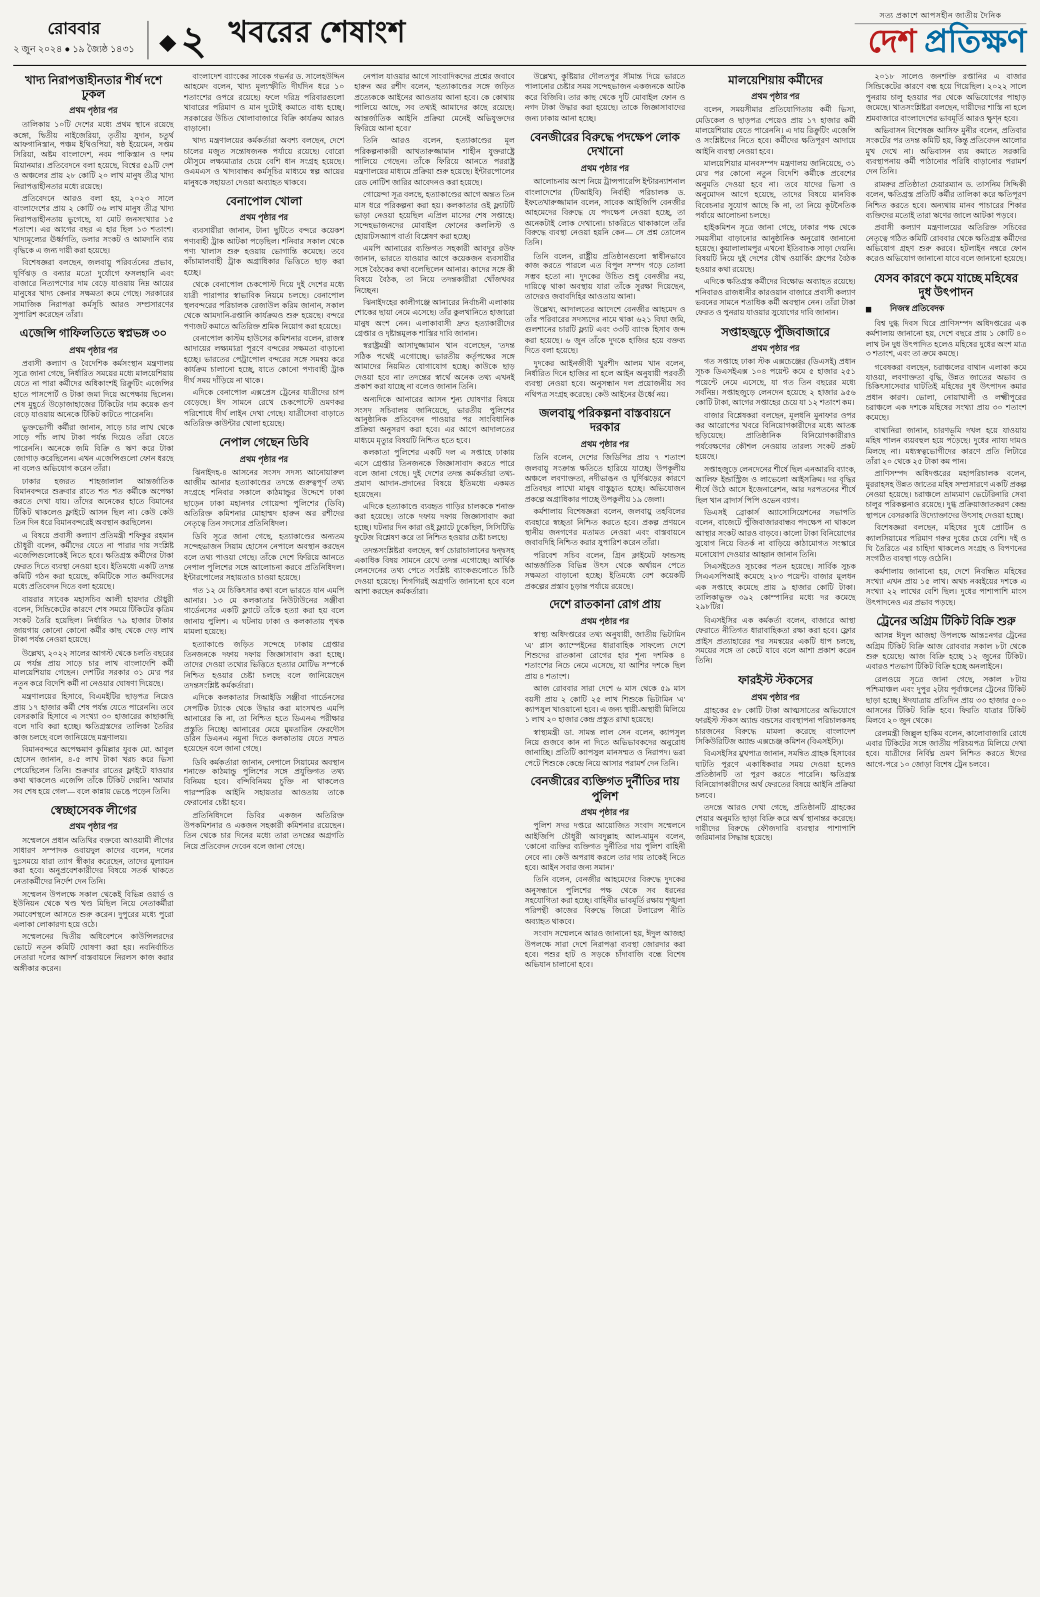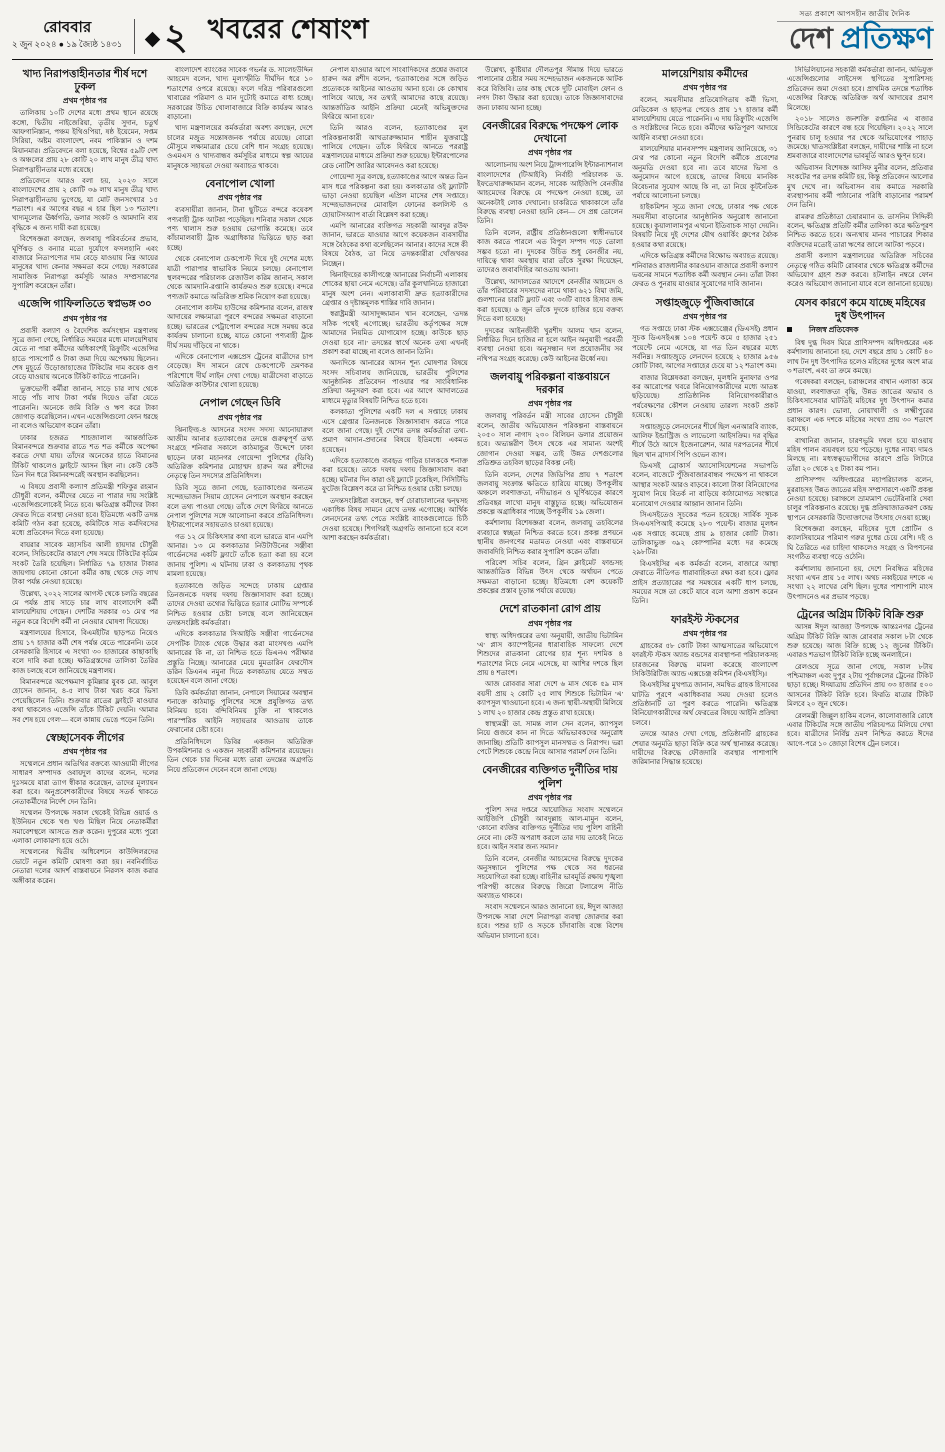--- a/index.html
+++ b/index.html
@@ -14,21 +14,21 @@
   .dateblock{text-align:center;padding-right:12px;border-right:1px solid #555;padding-bottom:2px;}
   .weekday{font-weight:bold;font-size:15px;line-height:1.1;}
   .dateline{font-size:8.5px;margin-top:3px;white-space:nowrap;}
   .pagenum-block{display:flex;align-items:flex-end;gap:6px;padding-bottom:1px;}
   .ornament{width:11px;height:11px;background:#111;transform:rotate(45deg);margin-bottom:8px;}
   .page-number{font-size:36px;font-weight:bold;line-height:.85;}
   .section-title{font-size:27px;font-weight:bold;margin:0 0 1px 8px;letter-spacing:.5px;white-space:nowrap;}
   .masthead{margin-left:auto;text-align:center;padding-bottom:1px;}
   .masthead-tagline{font-size:7px;letter-spacing:.4px;border-bottom:.5px solid #999;padding-bottom:1px;margin-bottom:2px;}
   .masthead-title{font-size:29px;font-weight:bold;line-height:1;white-space:nowrap;}
-  .masthead-title .t1{color:#404040;margin-left:12px;}
+  .masthead-title .t1{color:#b91c1c;margin-left:12px;}
   .masthead-title .t2{color:#0369a1;}
   
   .columns{display:grid;grid-template-columns:repeat(6,1fr);column-gap:9px;padding-top:6px;height:1372px;overflow:hidden;}
   .col{overflow:hidden;min-width:0;}
   article{margin:0;}
   .headline{font-size:10.5px;font-weight:bold;text-align:center;line-height:1.25;margin:6px 1px 2px;}
   article:first-child .headline{margin-top:1px;}
   .kicker{font-size:7.5px;font-weight:bold;text-align:center;margin:0 0 2px;}
   .byline{font-size:7.5px;font-weight:bold;display:flex;align-items:center;gap:17px;margin:2px 0 3px;}
   .byline-bullet{width:5px;height:5px;background:#111;display:inline-block;flex:0 0 auto;}
@@ -133,21 +133,20 @@
           <h2 class="headline">বেনজীরের বিরুদ্ধে পদক্ষেপ লোক দেখানো</h2>
           <div class="kicker">প্রথম পৃষ্ঠার পর</div>
           <p>আলোচনায় অংশ নিয়ে ট্রান্সপারেন্সি ইন্টারন্যাশনাল বাংলাদেশের (টিআইবি) নির্বাহী পরিচালক ড. ইফতেখারুজ্জামান বলেন, সাবেক আইজিপি বেনজীর আহমেদের বিরুদ্ধে যে পদক্ষেপ নেওয়া হচ্ছে, তা অনেকটাই লোক দেখানো। চাকরিতে থাকাকালে তাঁর বিরুদ্ধে ব্যবস্থা নেওয়া হয়নি কেন— সে প্রশ্ন তোলেন তিনি।</p>
           <p>তিনি বলেন, রাষ্ট্রীয় প্রতিষ্ঠানগুলো স্বাধীনভাবে কাজ করতে পারলে এত বিপুল সম্পদ গড়ে তোলা সম্ভব হতো না। দুদকের উচিত শুধু বেনজীর নয়, দায়িত্বে থাকা অবস্থায় যারা তাঁকে সুরক্ষা দিয়েছেন, তাদেরও জবাবদিহির আওতায় আনা।</p>
           <p>উল্লেখ্য, আদালতের আদেশে বেনজীর আহমেদ ও তাঁর পরিবারের সদস্যদের নামে থাকা ৬২১ বিঘা জমি, গুলশানের চারটি ফ্ল্যাট এবং ৩৩টি ব্যাংক হিসাব জব্দ করা হয়েছে। ৬ জুন তাঁকে দুদকে হাজির হয়ে বক্তব্য দিতে বলা হয়েছে।</p>
           <p>দুদকের আইনজীবী খুরশীদ আলম খান বলেন, নির্ধারিত দিনে হাজির না হলে আইন অনুযায়ী পরবর্তী ব্যবস্থা নেওয়া হবে। অনুসন্ধান দল প্রয়োজনীয় সব নথিপত্র সংগ্রহ করেছে। কেউ আইনের ঊর্ধ্বে নয়।</p>
         </article>
         <article>
           <h2 class="headline">জলবায়ু পরিকল্পনা বাস্তবায়নে দরকার</h2>
           <div class="kicker">প্রথম পৃষ্ঠার পর</div>
-          <p>জলবায়ু পরিবর্তন মন্ত্রী সাবের হোসেন চৌধুরী বলেন, জাতীয় অভিযোজন পরিকল্পনা বাস্তবায়নে ২০৫০ সাল নাগাদ ২৩০ বিলিয়ন ডলার প্রয়োজন হবে। অভ্যন্তরীণ উৎস থেকে এর সামান্য অংশই জোগান দেওয়া সম্ভব, তাই উন্নত দেশগুলোর প্রতিশ্রুত তহবিল ছাড়ের বিকল্প নেই।</p>
           <p>তিনি বলেন, দেশের জিডিপির প্রায় ৭ শতাংশ জলবায়ু সংক্রান্ত ক্ষতিতে হারিয়ে যাচ্ছে। উপকূলীয় অঞ্চলে লবণাক্ততা, নদীভাঙন ও ঘূর্ণিঝড়ের কারণে প্রতিবছর লাখো মানুষ বাস্তুচ্যুত হচ্ছে। অভিযোজন প্রকল্পে অগ্রাধিকার পাচ্ছে উপকূলীয় ১৯ জেলা।</p>
           <p>কর্মশালায় বিশেষজ্ঞরা বলেন, জলবায়ু তহবিলের ব্যবহারে স্বচ্ছতা নিশ্চিত করতে হবে। প্রকল্প প্রণয়নে স্থানীয় জনগণের মতামত নেওয়া এবং বাস্তবায়নে জবাবদিহি নিশ্চিত করার সুপারিশ করেন তাঁরা।</p>
           <p>পরিবেশ সচিব বলেন, গ্রিন ক্লাইমেট ফান্ডসহ আন্তর্জাতিক বিভিন্ন উৎস থেকে অর্থায়ন পেতে সক্ষমতা বাড়ানো হচ্ছে। ইতিমধ্যে বেশ কয়েকটি প্রকল্পের প্রস্তাব চূড়ান্ত পর্যায়ে রয়েছে।</p>
         </article>
         <article>
           <h2 class="headline">দেশে রাতকানা রোগ প্রায়</h2>
           <div class="kicker">প্রথম পৃষ্ঠার পর</div>
           <p>স্বাস্থ্য অধিদপ্তরের তথ্য অনুযায়ী, জাতীয় ভিটামিন 'এ' প্লাস ক্যাম্পেইনের ধারাবাহিক সাফল্যে দেশে শিশুদের রাতকানা রোগের হার শূন্য দশমিক ৪ শতাংশের নিচে নেমে এসেছে, যা আশির দশকে ছিল প্রায় ৪ শতাংশ।</p>
           <p>আজ রোববার সারা দেশে ৬ মাস থেকে ৫৯ মাস বয়সী প্রায় ২ কোটি ২৫ লাখ শিশুকে ভিটামিন 'এ' ক্যাপসুল খাওয়ানো হবে। এ জন্য স্থায়ী-অস্থায়ী মিলিয়ে ১ লাখ ২০ হাজার কেন্দ্র প্রস্তুত রাখা হয়েছে।</p>
           <p>স্বাস্থ্যমন্ত্রী ডা. সামন্ত লাল সেন বলেন, ক্যাপসুল নিয়ে গুজবে কান না দিতে অভিভাবকদের অনুরোধ জানাচ্ছি। প্রতিটি ক্যাপসুল মানসম্মত ও নিরাপদ। ভরা পেটে শিশুকে কেন্দ্রে নিয়ে আসার পরামর্শ দেন তিনি।</p>
@@ -182,21 +181,20 @@
         <article>
           <h2 class="headline">ফারইস্ট স্টকসের</h2>
           <div class="kicker">প্রথম পৃষ্ঠার পর</div>
           <p>গ্রাহকের ৫৮ কোটি টাকা আত্মসাতের অভিযোগে ফারইস্ট স্টকস অ্যান্ড বন্ডসের ব্যবস্থাপনা পরিচালকসহ চারজনের বিরুদ্ধে মামলা করেছে বাংলাদেশ সিকিউরিটিজ অ্যান্ড এক্সচেঞ্জ কমিশন (বিএসইসি)।</p>
           <p>বিএসইসির মুখপাত্র জানান, সমন্বিত গ্রাহক হিসাবের ঘাটতি পূরণে একাধিকবার সময় দেওয়া হলেও প্রতিষ্ঠানটি তা পূরণ করতে পারেনি। ক্ষতিগ্রস্ত বিনিয়োগকারীদের অর্থ ফেরতের বিষয়ে আইনি প্রক্রিয়া চলবে।</p>
           <p>তদন্তে আরও দেখা গেছে, প্রতিষ্ঠানটি গ্রাহকের শেয়ার অনুমতি ছাড়া বিক্রি করে অর্থ স্থানান্তর করেছে। দায়ীদের বিরুদ্ধে ফৌজদারি ব্যবস্থার পাশাপাশি জরিমানার সিদ্ধান্ত হয়েছে।</p>
         </article>
       </div>
       <div class="col">
         <article>
-          <p>সিভিলিয়ানের সহকারী কর্মকর্তারা জানান, অভিযুক্ত এজেন্সিগুলোর লাইসেন্স স্থগিতের সুপারিশসহ প্রতিবেদন জমা দেওয়া হবে। প্রাথমিক তদন্তে শতাধিক এজেন্সির বিরুদ্ধে অতিরিক্ত অর্থ আদায়ের প্রমাণ মিলেছে।</p>
           <p>২০১৮ সালেও জনশক্তি রপ্তানির এ বাজার সিন্ডিকেটের কারণে বন্ধ হয়ে গিয়েছিল। ২০২২ সালে পুনরায় চালু হওয়ার পর থেকে অভিযোগের পাহাড় জমেছে। খাতসংশ্লিষ্টরা বলছেন, দায়ীদের শাস্তি না হলে শ্রমবাজারে বাংলাদেশের ভাবমূর্তি আরও ক্ষুণ্ন হবে।</p>
           <p>অভিবাসন বিশেষজ্ঞ আসিফ মুনীর বলেন, প্রতিবার সংকটের পর তদন্ত কমিটি হয়, কিন্তু প্রতিবেদন আলোর মুখ দেখে না। অভিবাসন ব্যয় কমাতে সরকারি ব্যবস্থাপনায় কর্মী পাঠানোর পরিধি বাড়ানোর পরামর্শ দেন তিনি।</p>
           <p>রামরুর প্রতিষ্ঠাতা চেয়ারম্যান ড. তাসনিম সিদ্দিকী বলেন, ক্ষতিগ্রস্ত প্রতিটি কর্মীর তালিকা করে ক্ষতিপূরণ নিশ্চিত করতে হবে। অন্যথায় মানব পাচারের শিকার ব্যক্তিদের মতোই তারা ঋণের জালে আটকা পড়বে।</p>
           <p>প্রবাসী কল্যাণ মন্ত্রণালয়ের অতিরিক্ত সচিবের নেতৃত্বে গঠিত কমিটি রোববার থেকে ক্ষতিগ্রস্ত কর্মীদের অভিযোগ গ্রহণ শুরু করবে। হটলাইন নম্বরে ফোন করেও অভিযোগ জানানো যাবে বলে জানানো হয়েছে।</p>
         </article>
         <article>
           <h2 class="headline">যেসব কারণে কমে যাচ্ছে মহিষের দুধ উৎপাদন</h2>
           <div class="byline">
             <span class="byline-bullet"></span>
             <span>নিজস্ব প্রতিবেদক</span>

